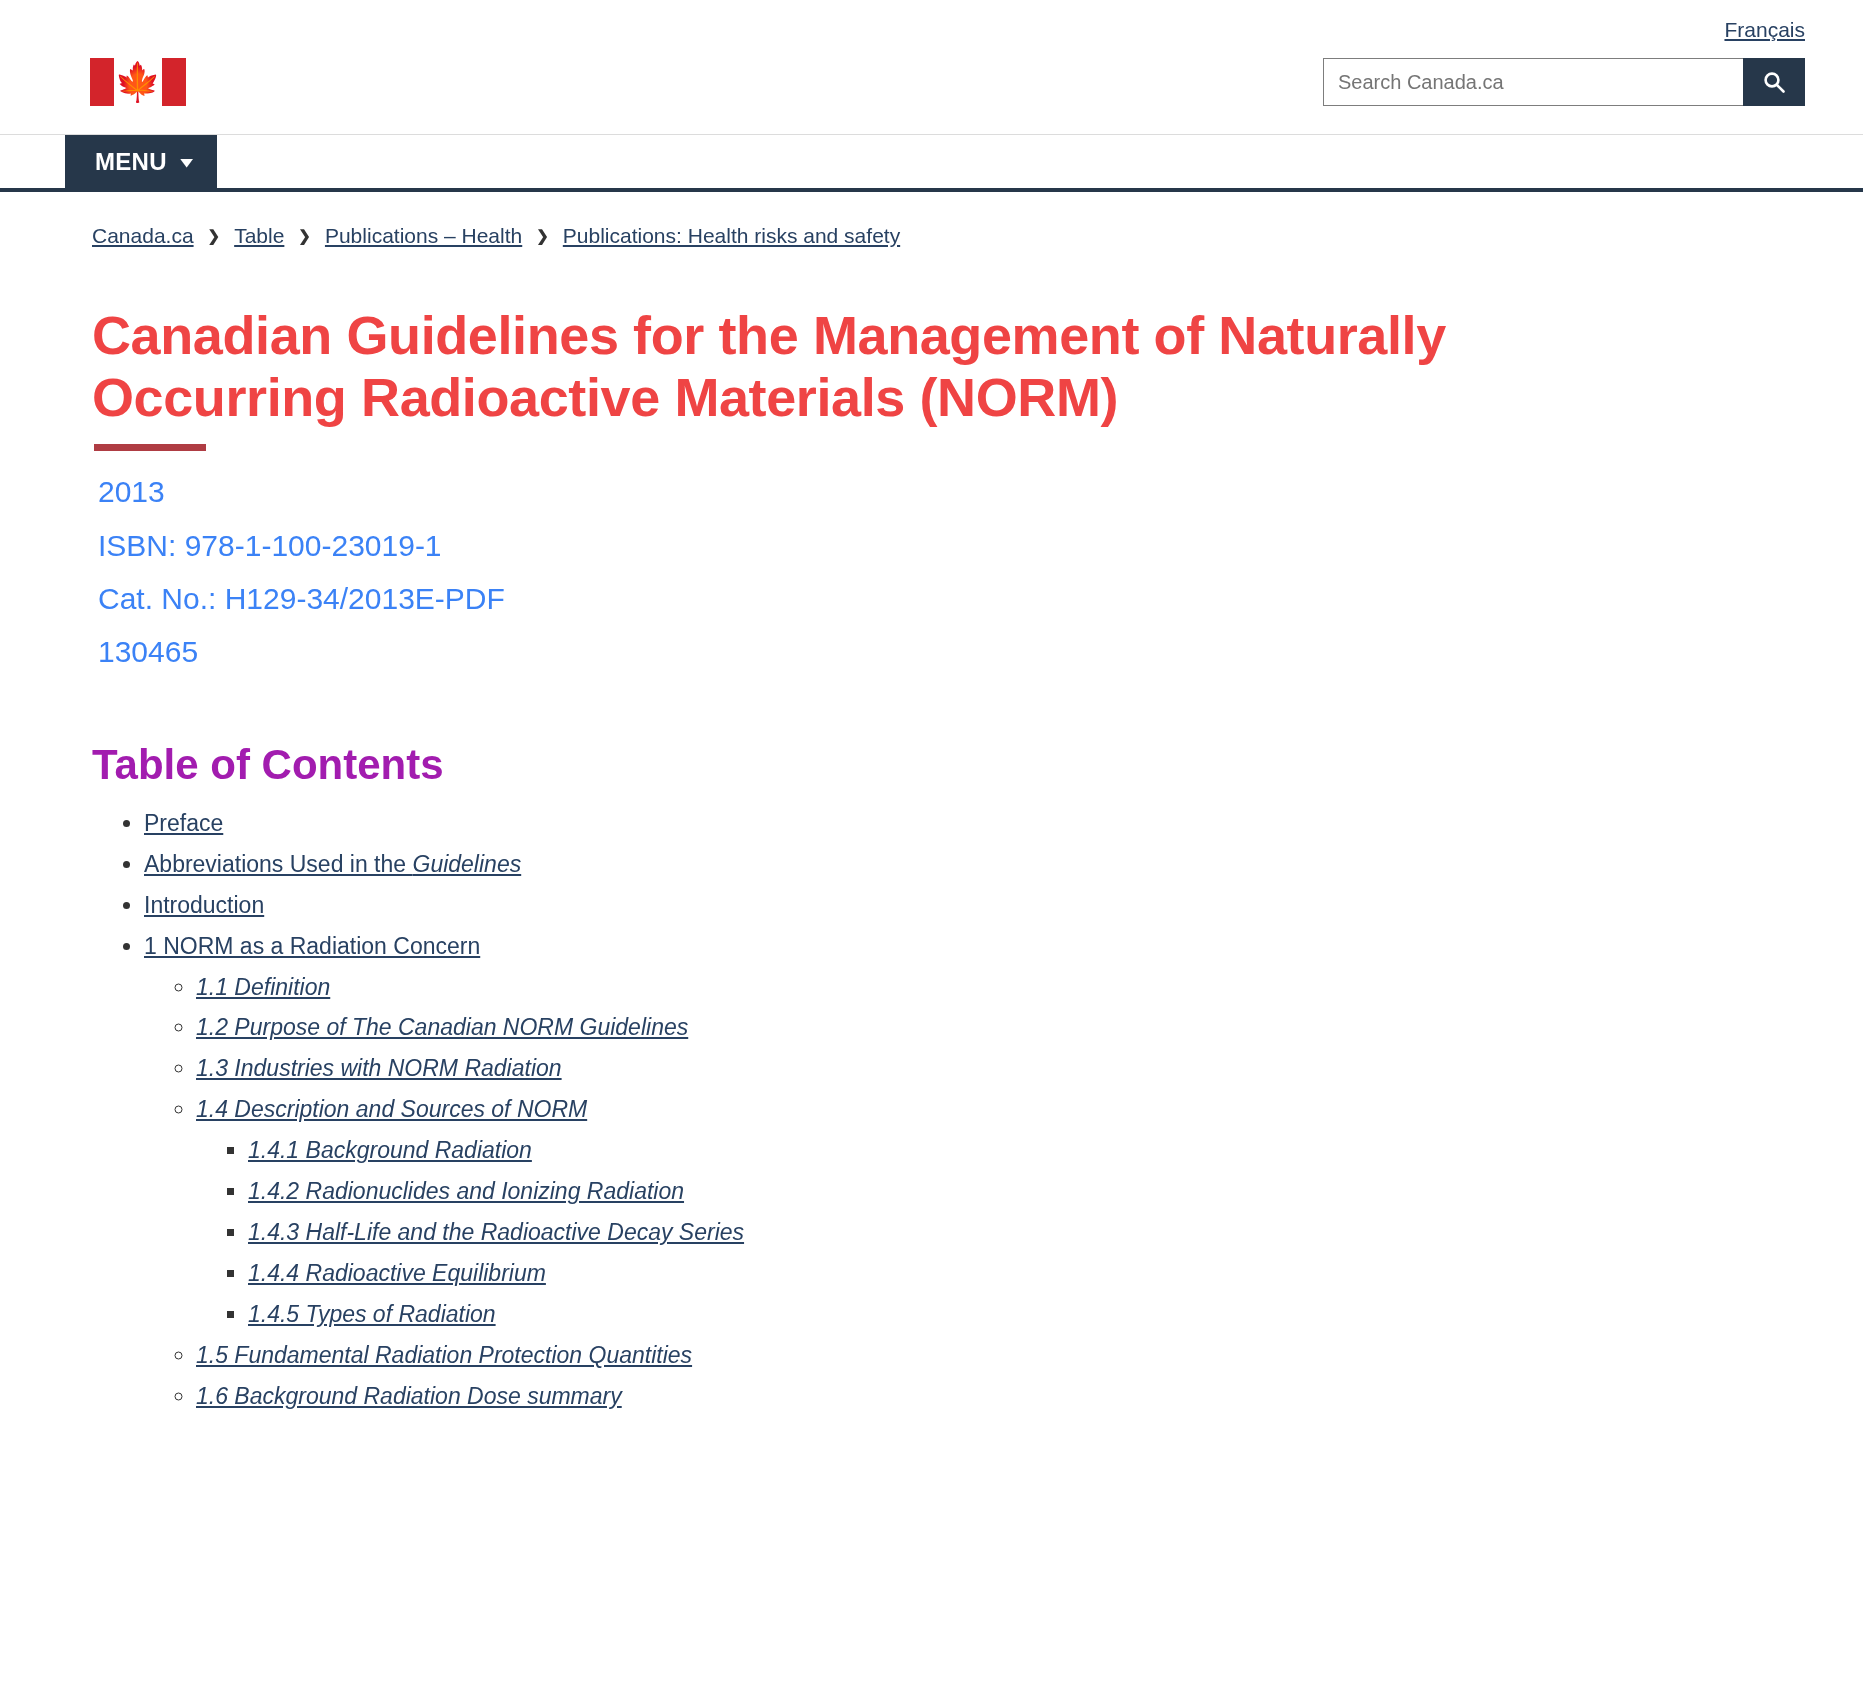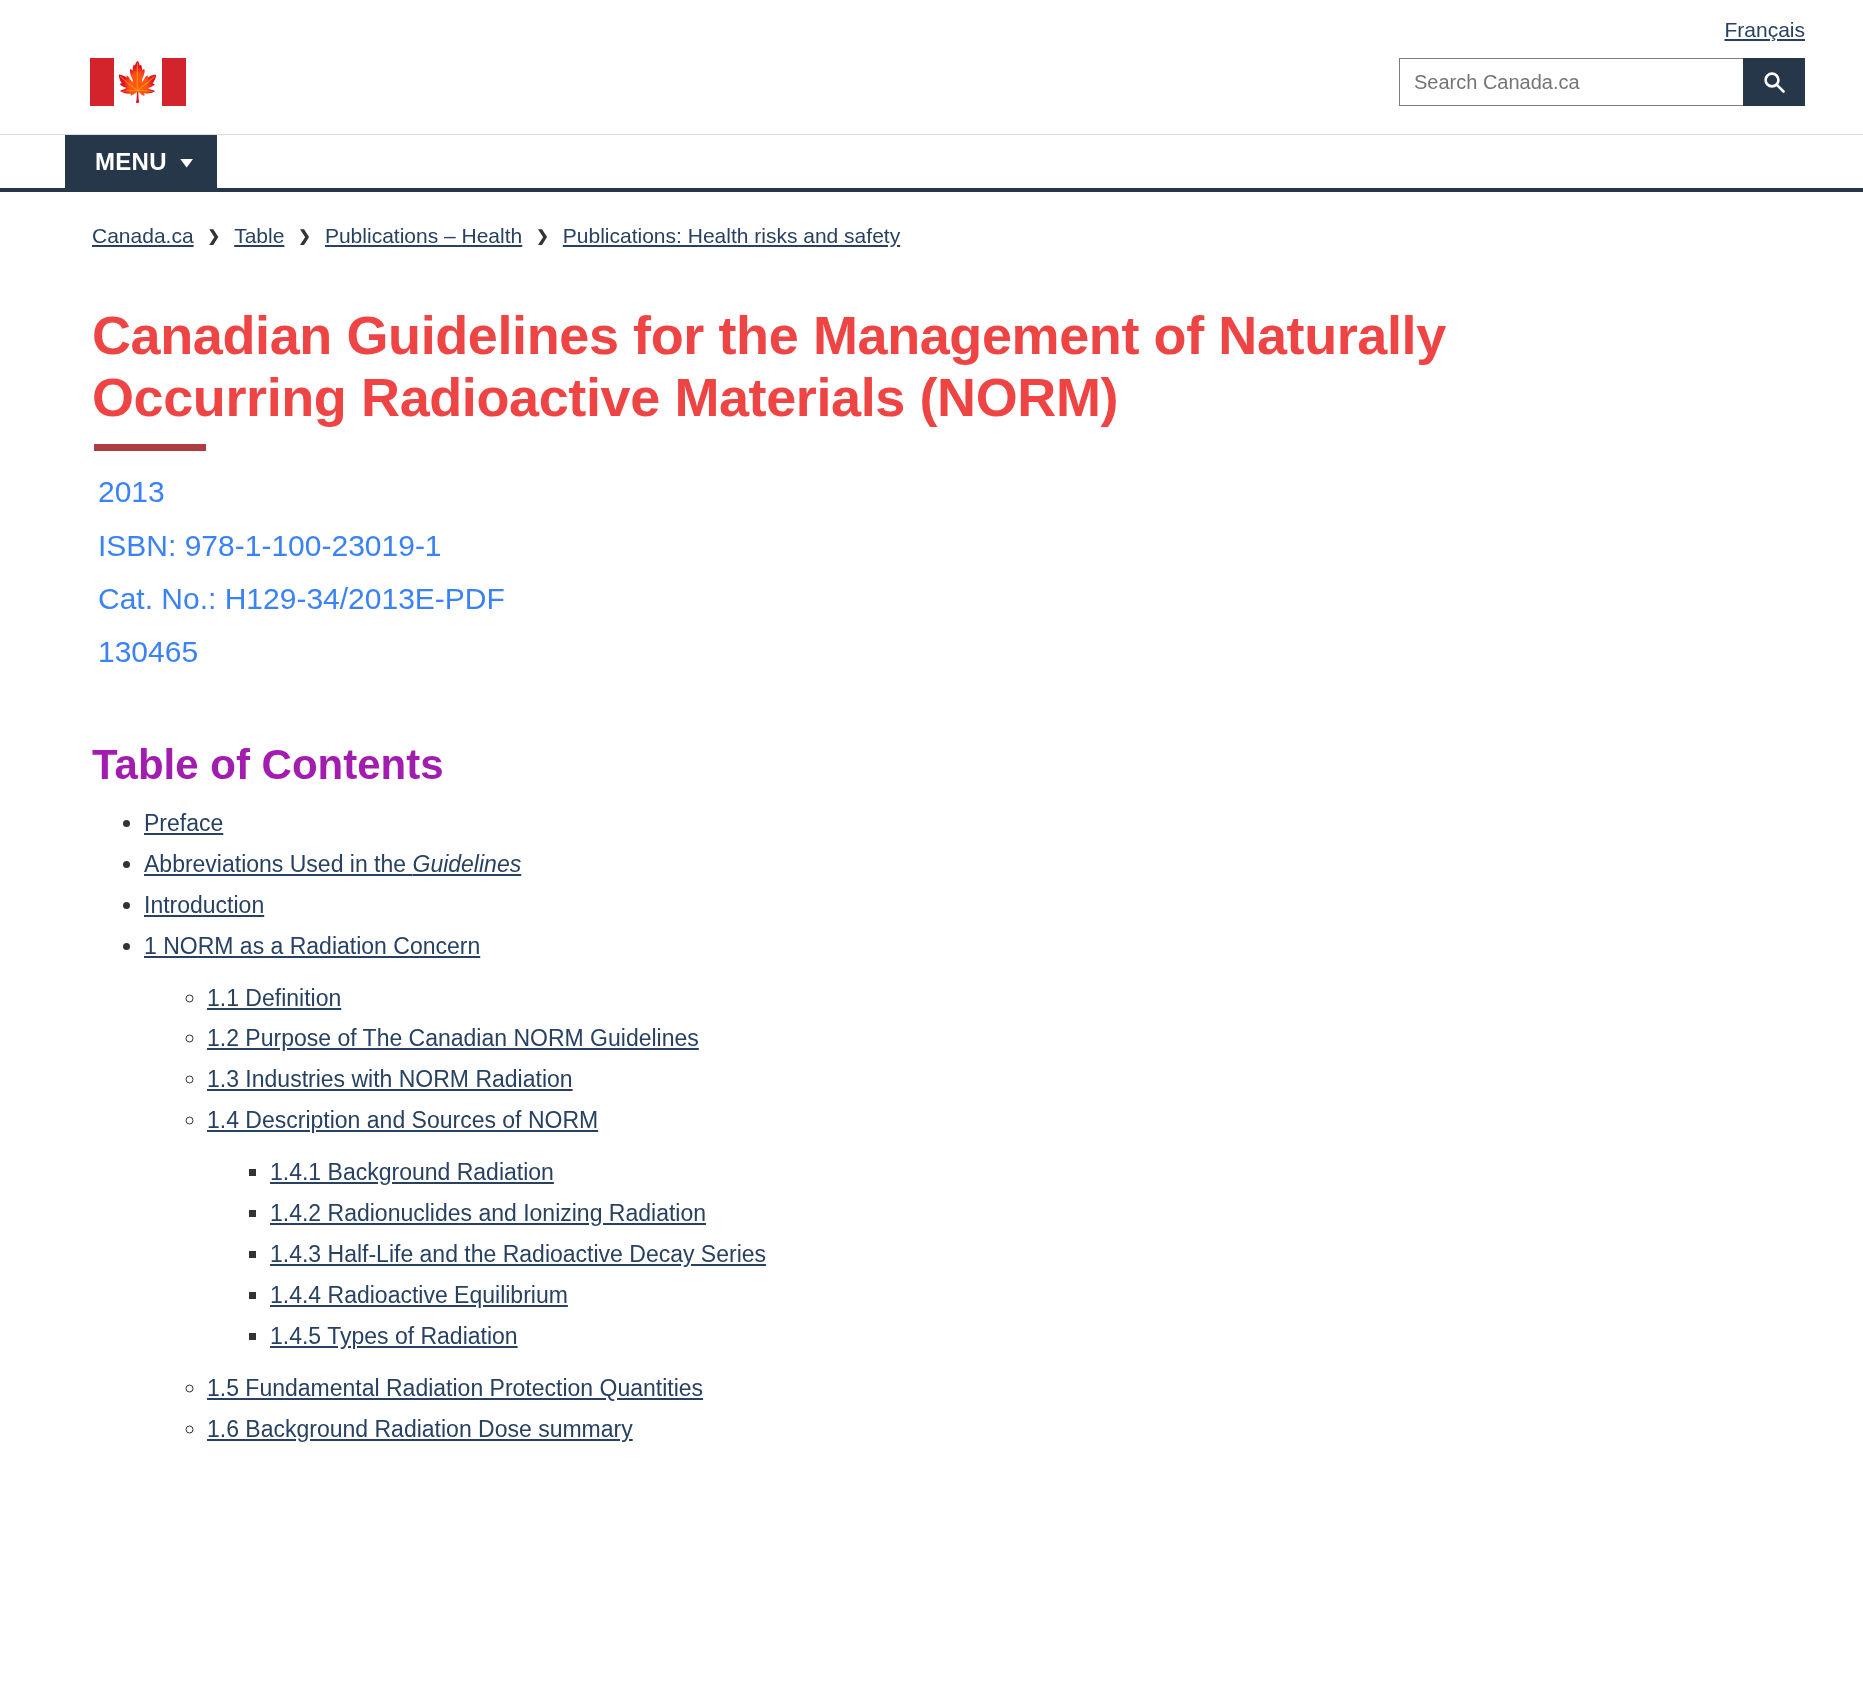--- a/index.html
+++ b/index.html
@@ -78,21 +78,21 @@
     gap: 42px;
   }
   .wordmark .col { white-space: pre-line; }
 
   .search-wrap {
     display: flex;
     align-items: stretch;
     height: 48px;
   }
   .search-input {
-    width: 344px;
+    width: 420px;
     height: 48px;
     border: 1px solid #7d7d7d;
     border-right: none;
     padding: 0 14px;
     font-size: 20px;
     color: #5c5c5c;
     font-family: "Liberation Sans", sans-serif;
     background: #fff;
     outline: none;
   }
@@ -209,21 +209,22 @@
   }
   ul.toc > li {
     font-size: 23px;
     line-height: 1.78;
     color: #333;
     margin: 0;
   }
   ul.toc ul {
     list-style-type: circle;
     padding-left: 52px;
-    margin: 11px;
+    margin: 0;
+    font-style: italic;
   }
   ul.toc ul ul {
     list-style-type: square;
     padding-left: 52px;
   }
   ul.toc a {
     color: #284162;
     text-decoration: underline;
     cursor: pointer;
   }

